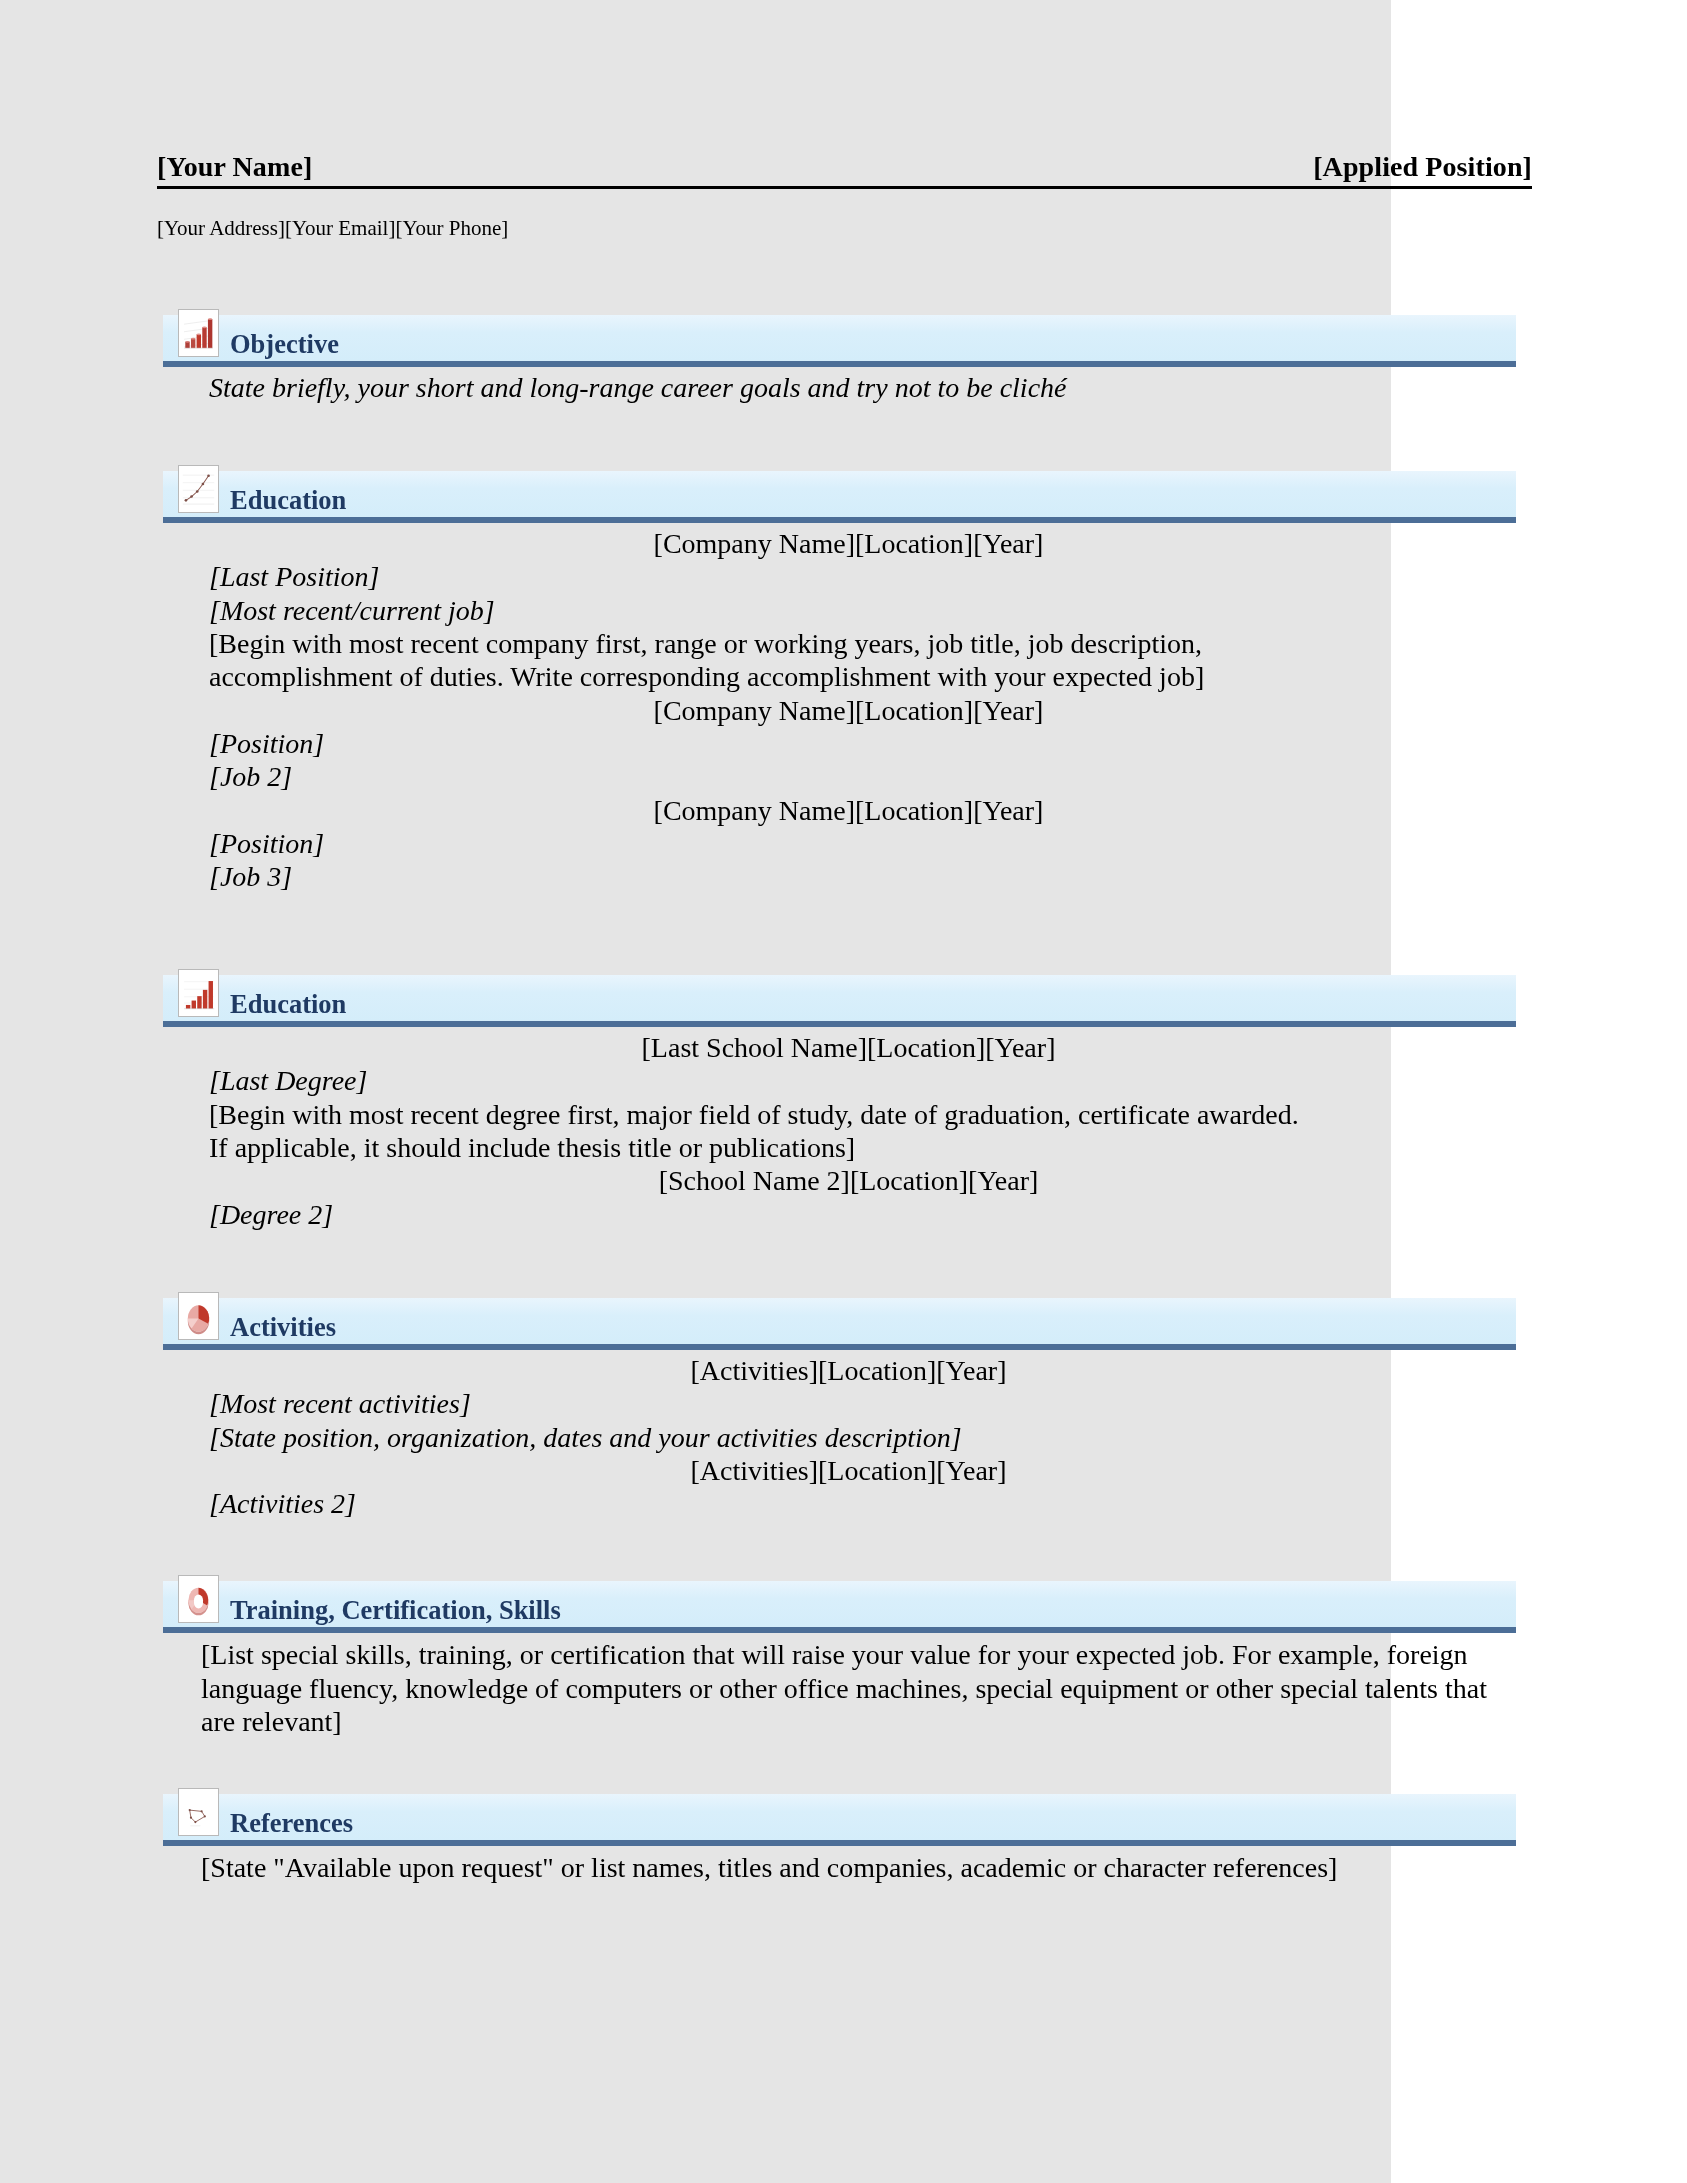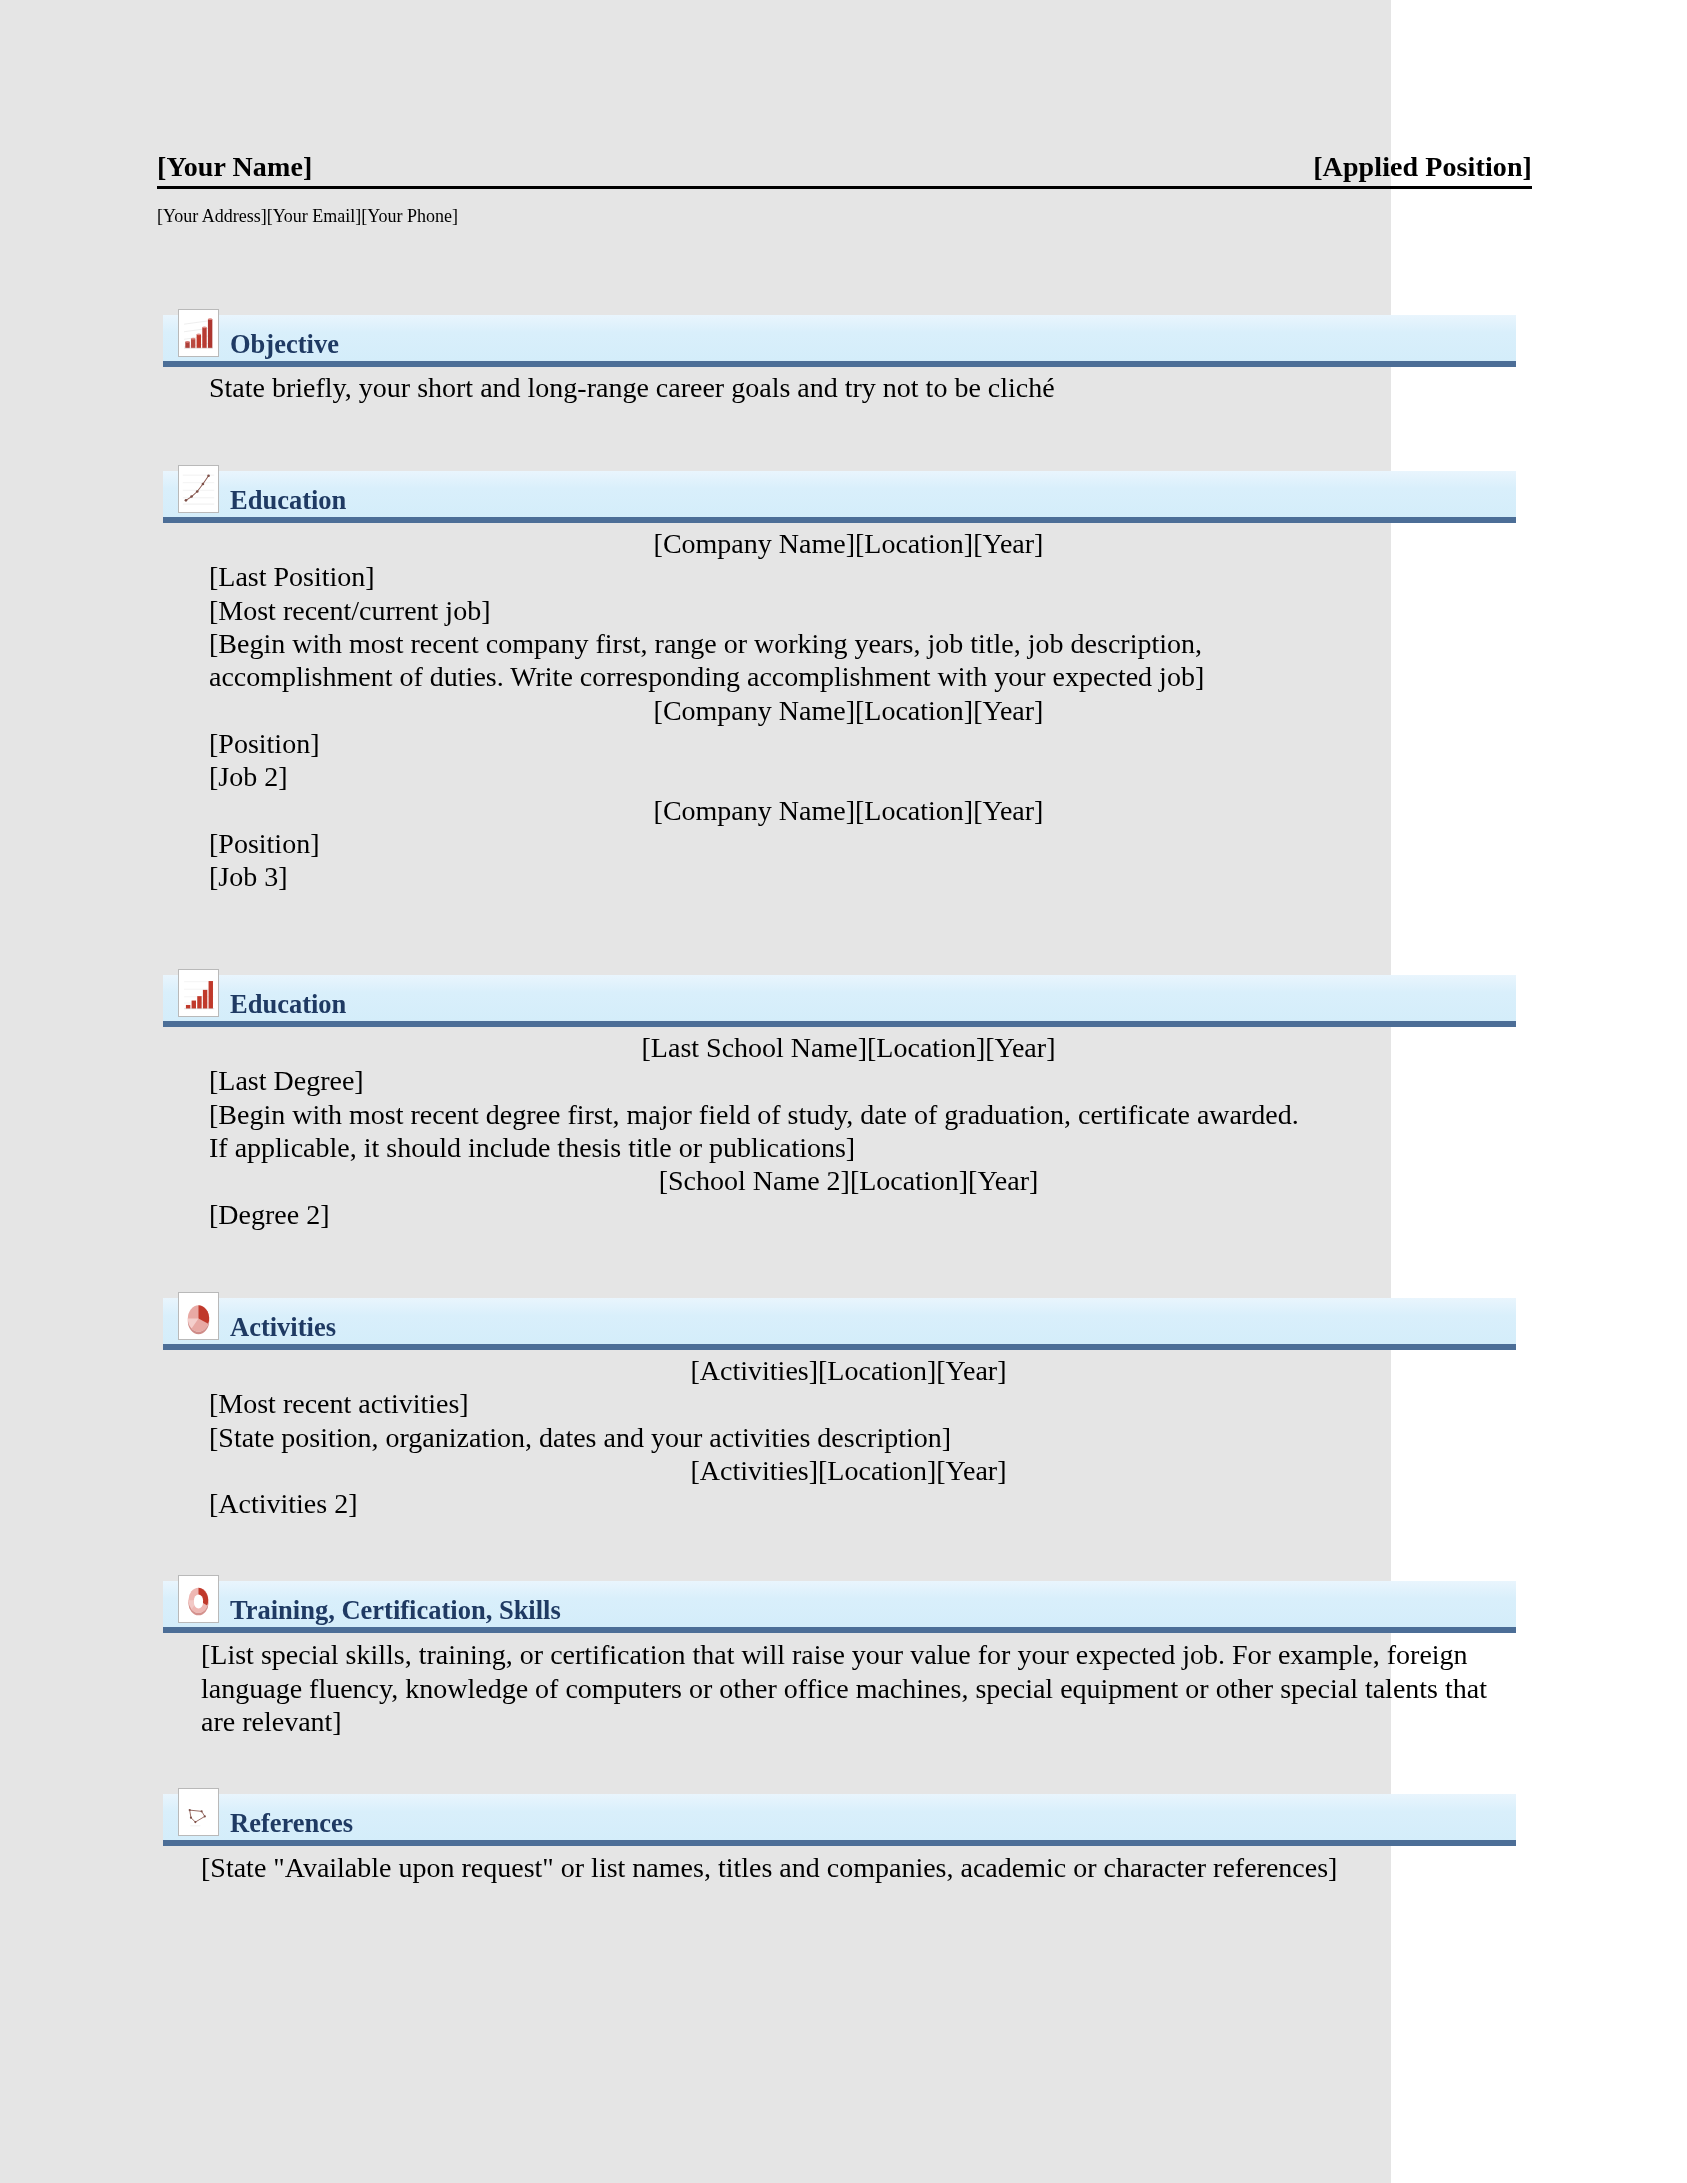--- a/index.html
+++ b/index.html
@@ -41,23 +41,23 @@
     padding-bottom: 2.6px;
   }
   .header-name,
   .header-position {
     font-size: 28px;
     font-weight: bold;
     letter-spacing: 0.1px;
     white-space: nowrap;
   }
   .contact-line {
-    margin-top: 17px;
+    margin-top: 27px;
     margin-left: 0px;
-    font-size: 18px;
+    font-size: 21px;
     white-space: nowrap;
   }
 
   
   .section {
     position: absolute;
     left: 163px;
     width: 1353px;
   }
   .section-bar {
@@ -110,20 +110,21 @@
   }
   .entry-left {
     white-space: nowrap;
   }
   .entry-year {
     white-space: nowrap;
     padding-right: 28px;
   }
   .body-line {
     white-space: nowrap;
+    font-style: italic;
   }
   .body-para {
     max-width: 1098px;
   }
 
   .skills-body {
     padding-left: 38px;
     padding-top: 5.3px;
     font-size: 28px;
     line-height: 1.19;

